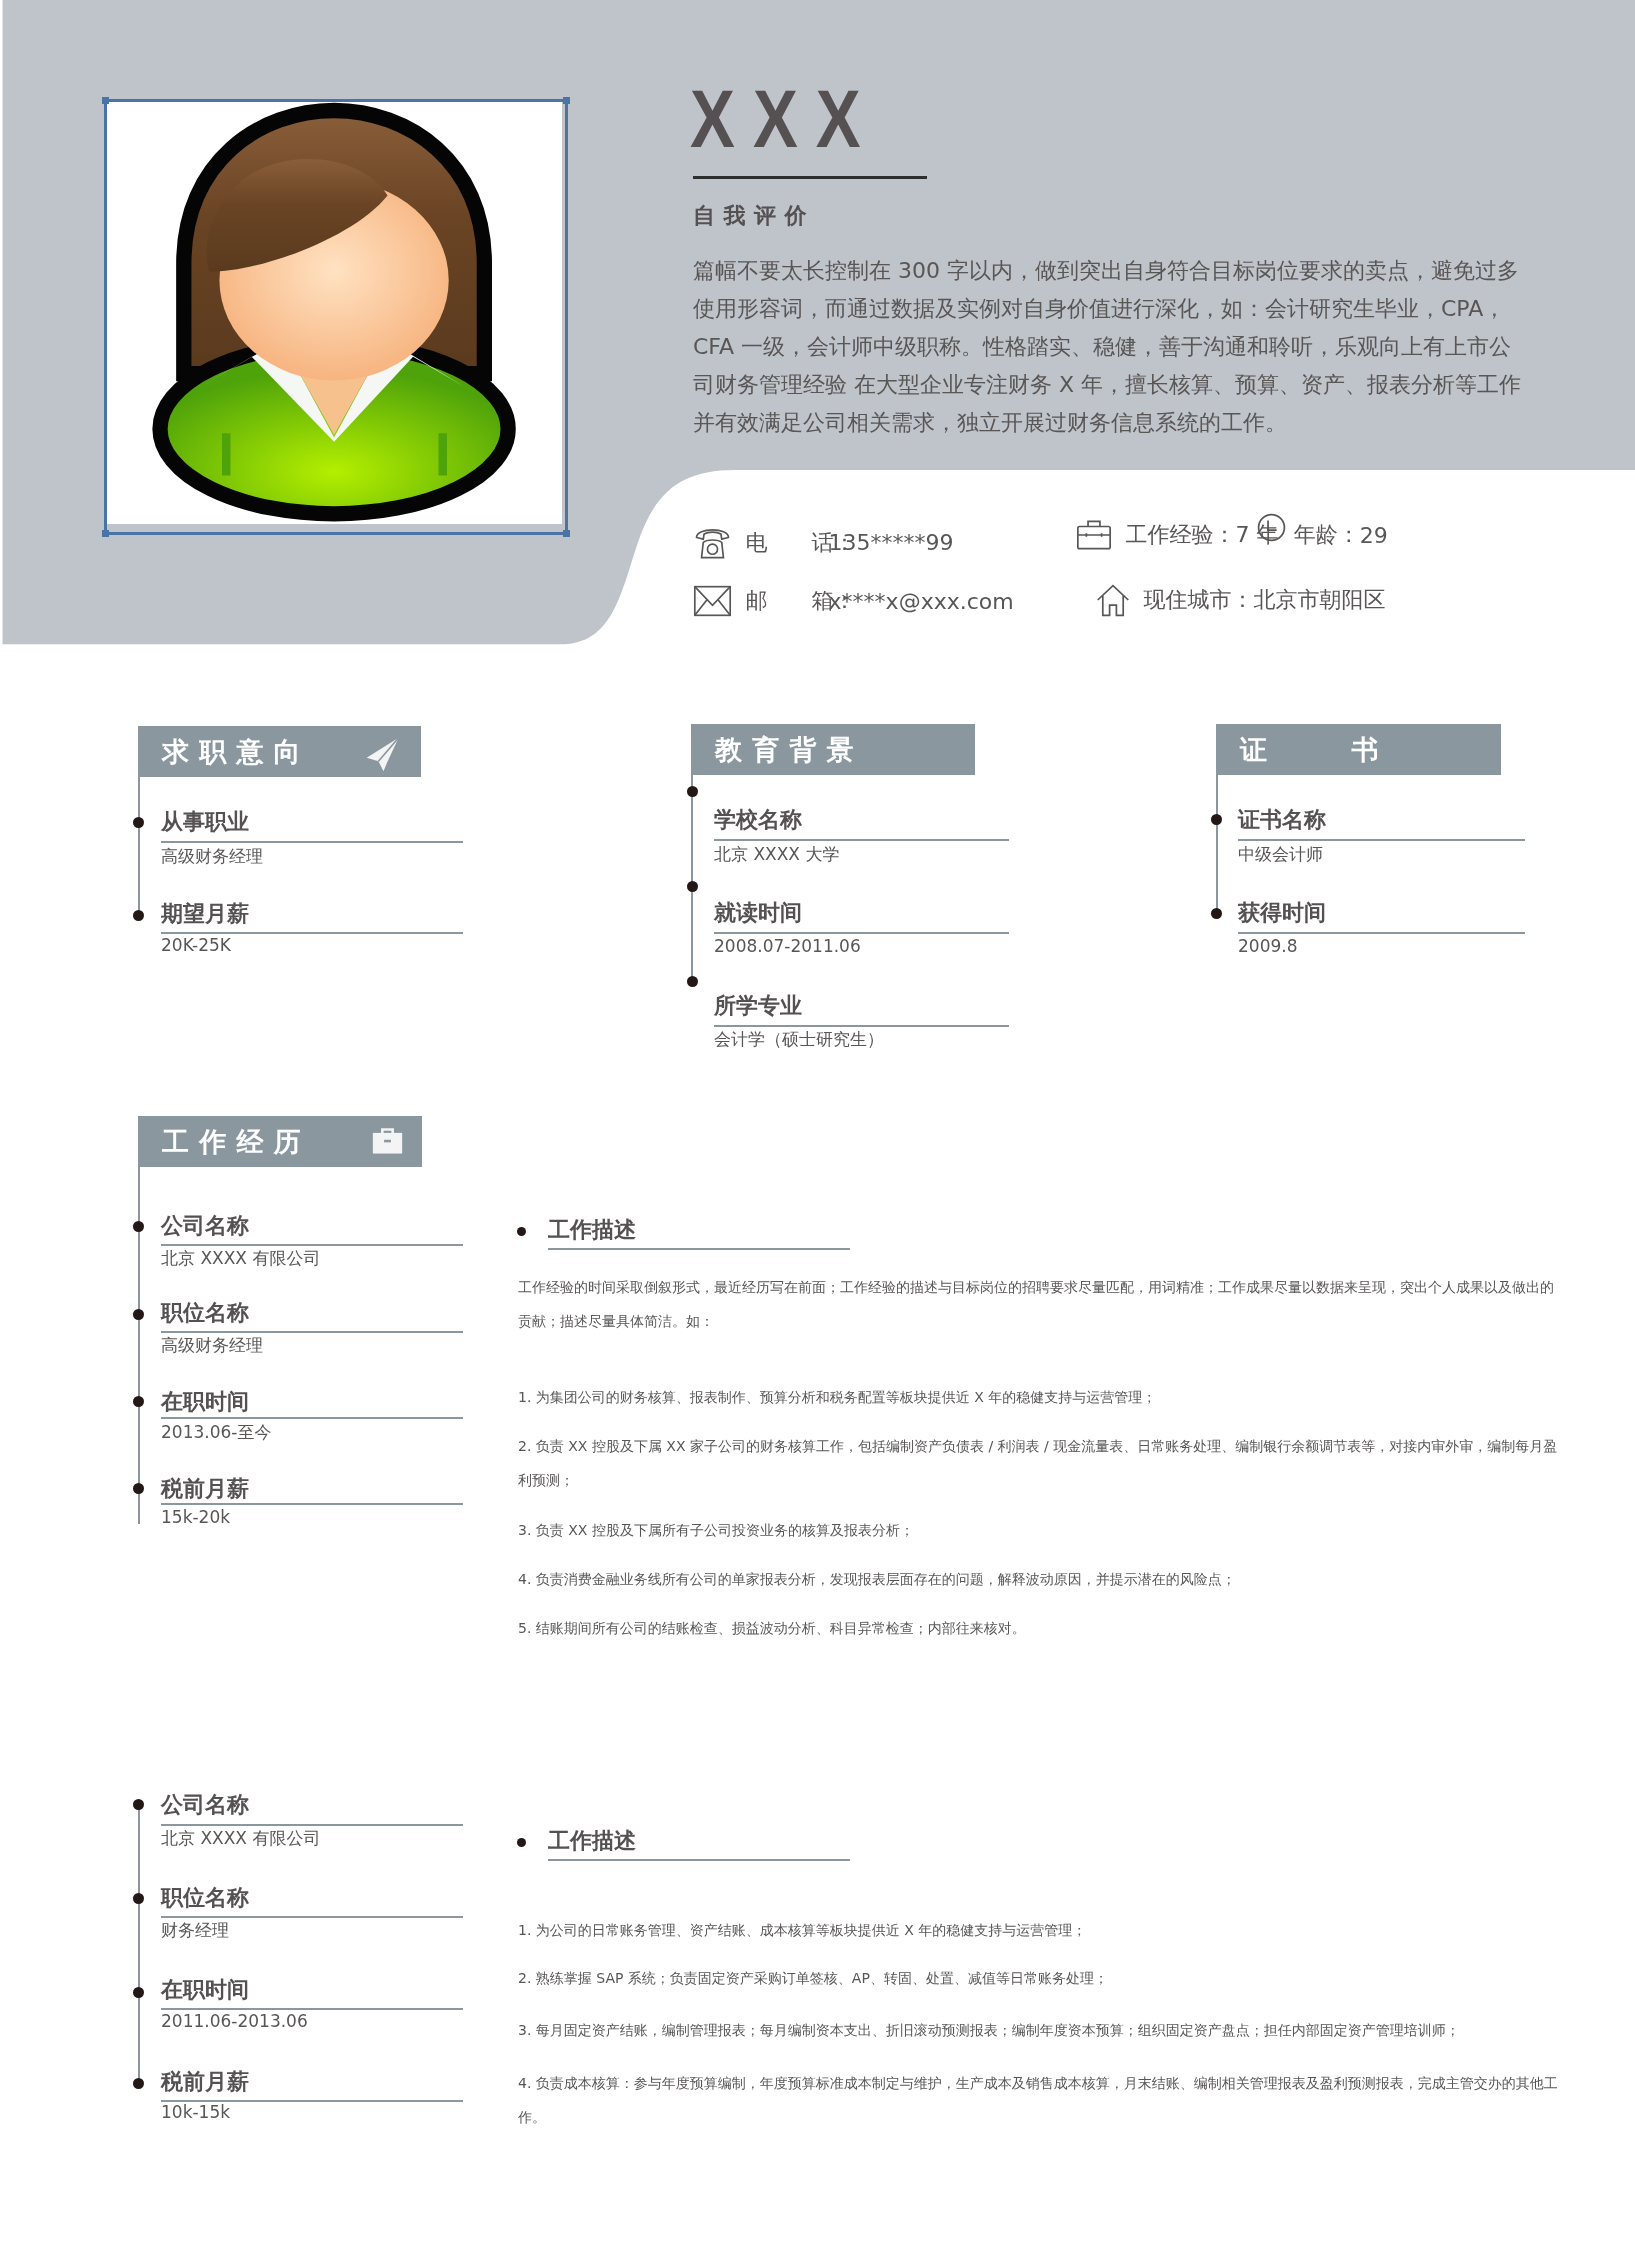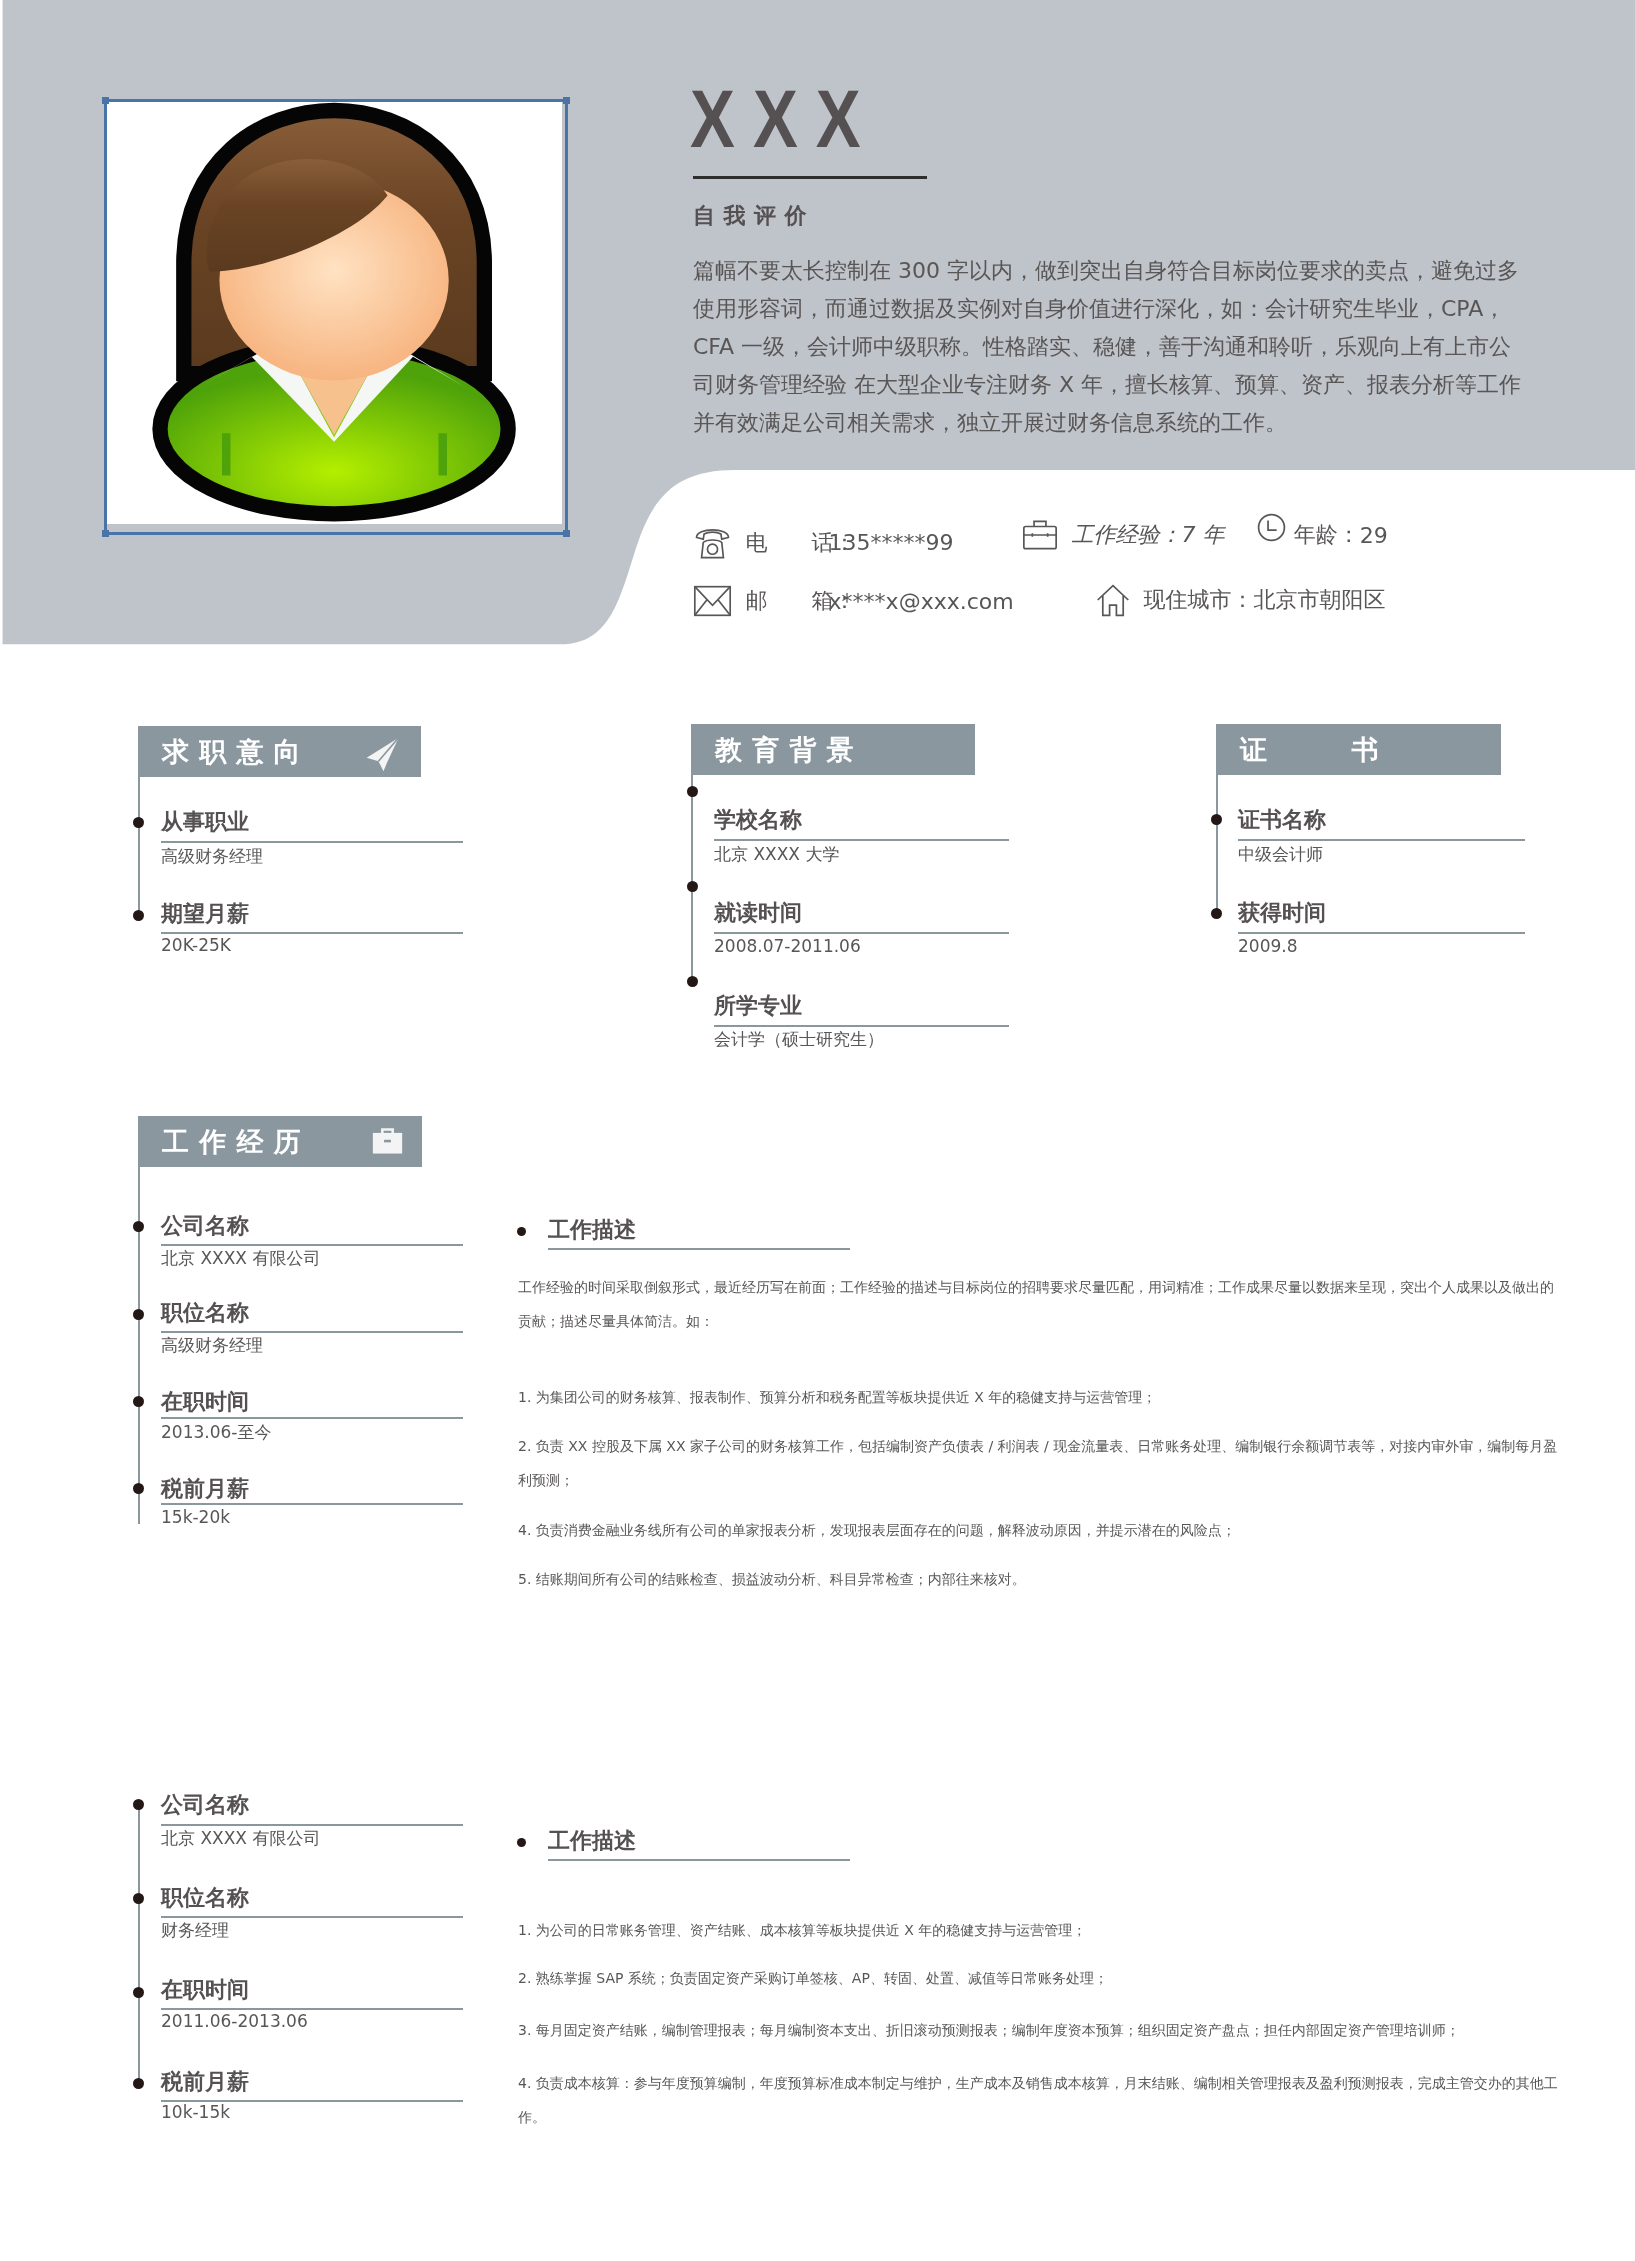--- a/index.html
+++ b/index.html
@@ -78,21 +78,21 @@
 
 <div class="contact" style="left:693px; top:524px;">
   <svg width="39" height="37" viewBox="0 0 46 44">
     <path d="M4 16 C4 4 42 4 42 16 L34 18 L33 12 C28 9 18 9 13 12 L12 18 Z" fill="none" stroke="#595656" stroke-width="2"></path>
     <path d="M10 40 L12 22 C16 18 30 18 34 22 L36 40 Z" fill="none" stroke="#595656" stroke-width="2"></path>
     <ellipse cx="23" cy="30" rx="6" ry="6" fill="none" stroke="#595656" stroke-width="2"></ellipse>
   </svg>
   <span style="width:83px;display:inline-block">电　　话：</span>
   <span>135*****99</span>
 </div>
-<div class="contact" style="left:1022px; top:518px;font-style:italic;">
+<div class="contact" style="left:1076px; top:518px;">
   <svg width="36" height="34" viewBox="0 0 42 40">
     <rect x="2" y="10" width="38" height="26" rx="2" fill="none" stroke="#595656" stroke-width="2"></rect>
     <path d="M14 10 V4 H28 V10" fill="none" stroke="#595656" stroke-width="2"></path>
     <path d="M2 20 H40 M12 18 V22 M30 18 V22" stroke="#595656" stroke-width="2"></path>
   </svg>
   <span>工作经验：</span>
   <span>7 年</span>
 </div>
 <div class="contact" style="left:1256px; top:520px;">
   <svg width="31" height="31" viewBox="0 0 36 36" style="margin-right:6.8px;margin-top:-15.3px">
@@ -192,20 +192,21 @@
 <div class="field-rule" style="left:161px; top:1503px; width:302px;"></div>
 <div class="field-value" style="left:161px; top:1507px;">15k-20k</div>
 
 <div class="dot" style="left:517px; top:1227px; width:9.3px; height:9.3px;"></div>
 <div class="desc-head" style="left:548px; top:1215px;">工作描述</div>
 <div class="field-rule" style="left:548px; top:1248px; width:302px;"></div>
 <div class="desc-text" style="left:518px; top:1270px;">
   <p style="margin-bottom:42px">工作经验的时间采取倒叙形式，最近经历写在前面；工作经验的描述与目标岗位的招聘要求尽量匹配，用词精准；工作成果尽量以数据来呈现，突出个人成果以及做出的贡献；描述尽量具体简洁。如：</p>
   <p>1. 为集团公司的财务核算、报表制作、预算分析和税务配置等板块提供近 X 年的稳健支持与运营管理；</p>
   <p>2. 负责 XX 控股及下属 XX 家子公司的财务核算工作，包括编制资产负债表 / 利润表 / 现金流量表、日常账务处理、编制银行余额调节表等，对接内审外审，编制每月盈利预测；</p>
+  <p>3. 负责 XX 控股及下属所有子公司投资业务的核算及报表分析；</p>
   <p>4. 负责消费金融业务线所有公司的单家报表分析，发现报表层面存在的问题，解释波动原因，并提示潜在的风险点；</p>
   <p>5. 结账期间所有公司的结账检查、损益波动分析、科目异常检查；内部往来核对。</p>
 </div>
 
 <div class="vline" style="left:138px; top:1805px; height:276px;"></div>
 <div class="dot" style="left:133px; top:1799px;"></div>
 <div class="field-label" style="left:161px; top:1790px;">公司名称</div>
 <div class="field-rule" style="left:161px; top:1824px; width:302px;"></div>
 <div class="field-value" style="left:161px; top:1827px;">北京 XXXX 有限公司</div>
 <div class="dot" style="left:133px; top:1893px;"></div>

